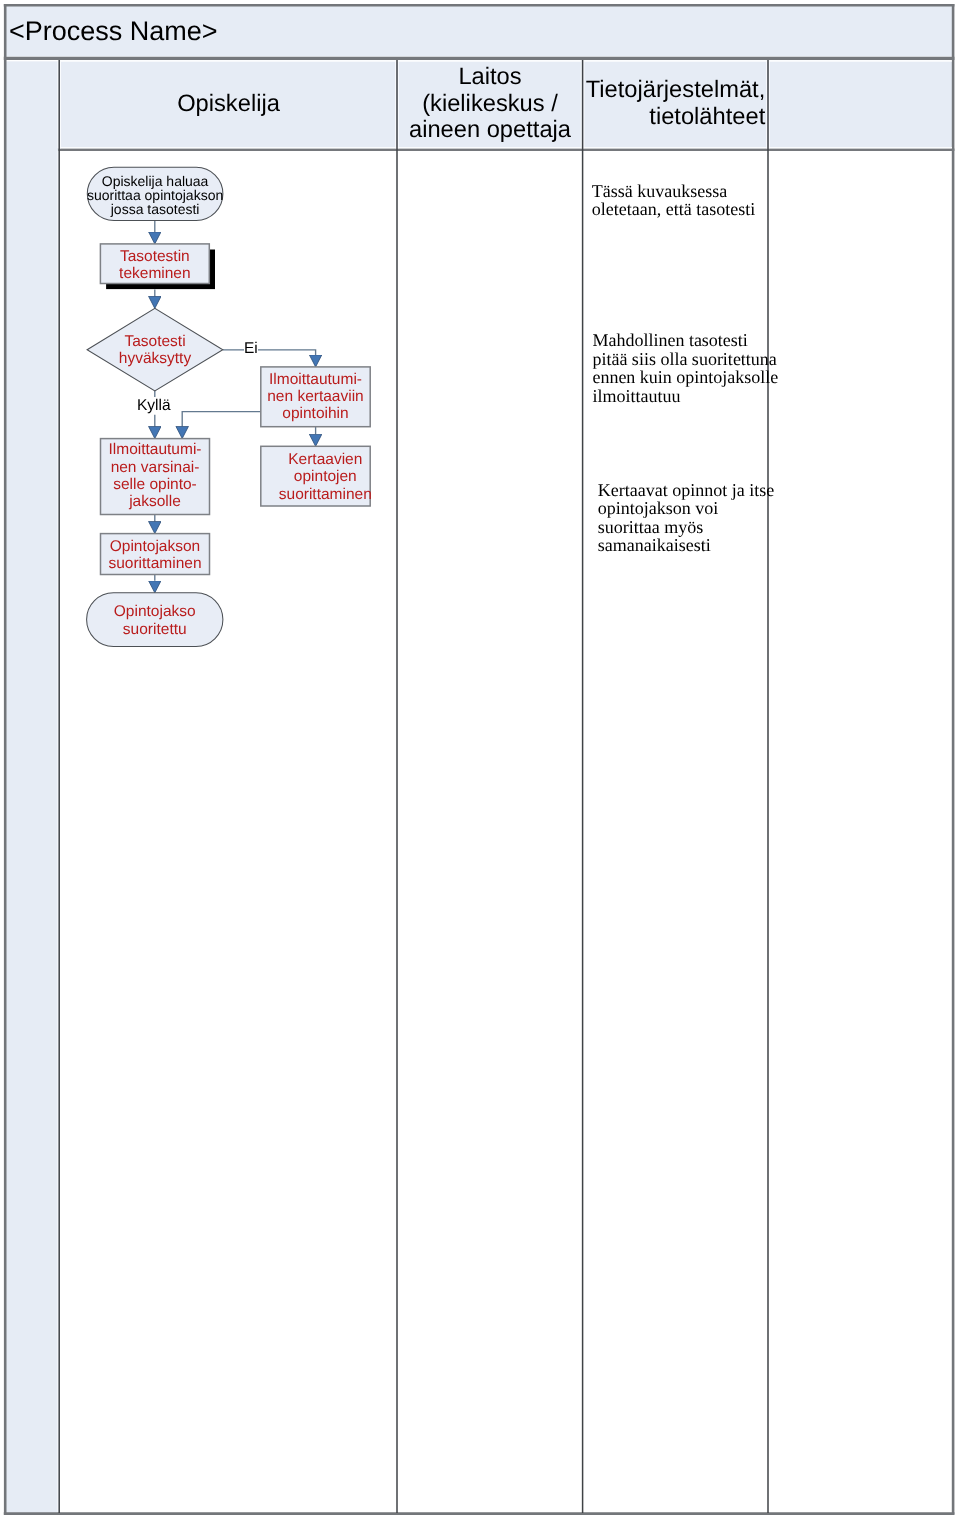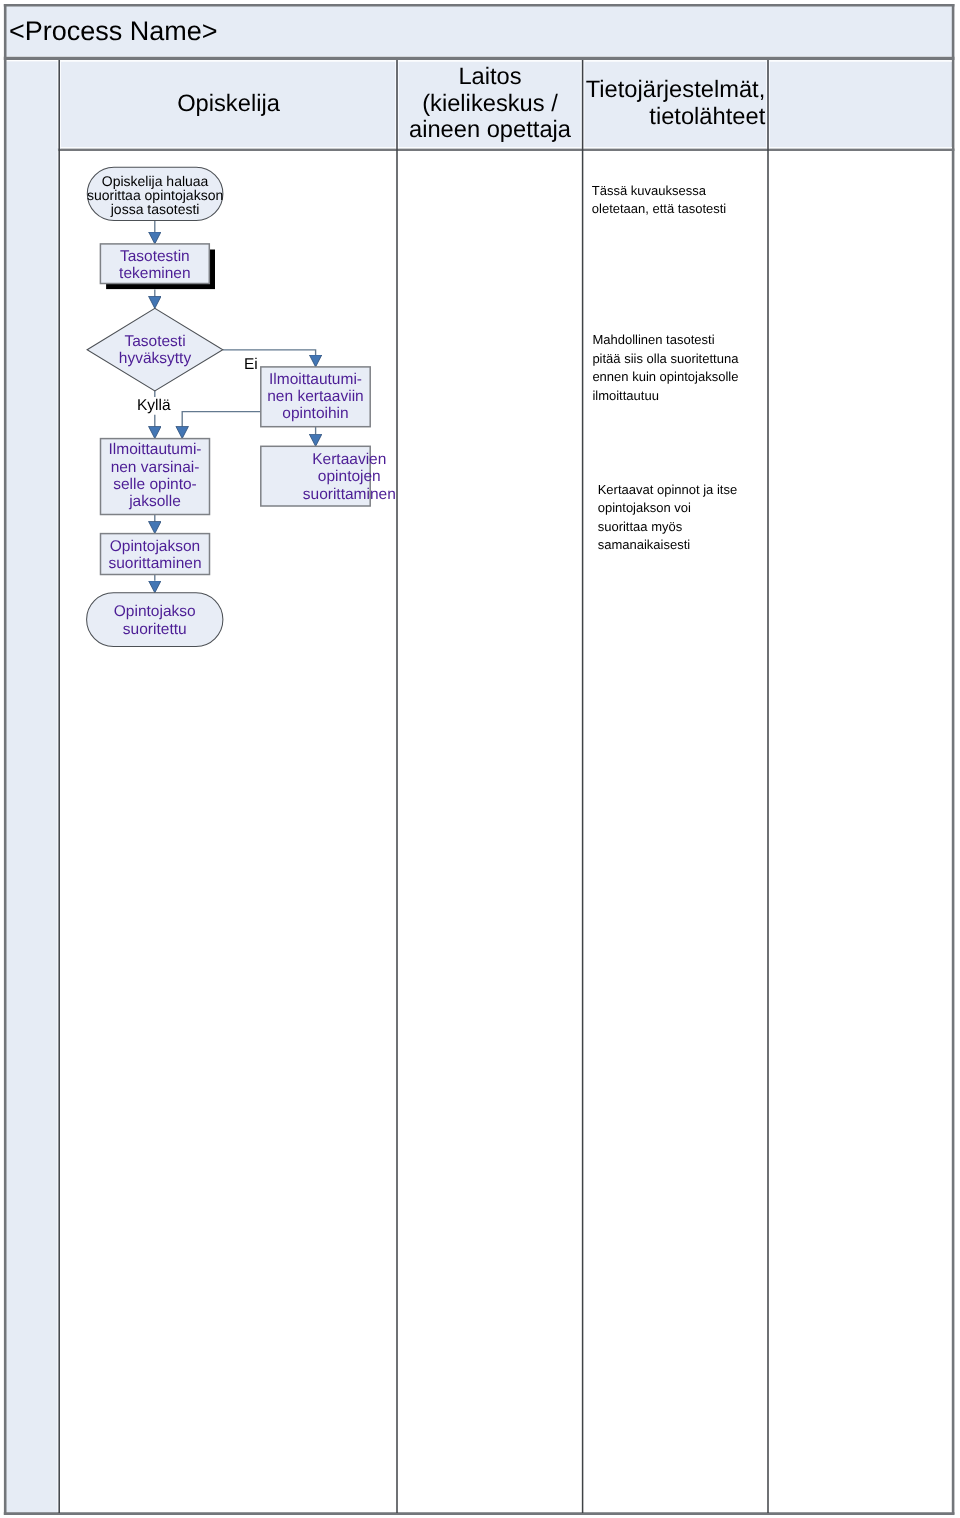--- a/index.html
+++ b/index.html
@@ -2,23 +2,23 @@
 <html><head>
 <meta charset="utf-8">
 <style>
   html,body{margin:0;padding:0;background:#ffffff;}
   body{width:960px;height:1518px;font-family:"Liberation Sans",sans-serif;
        -webkit-font-smoothing:antialiased;text-rendering:geometricPrecision;}
   #page{position:relative;width:960px;height:1518px;overflow:hidden;background:#fff;}
   #frame{position:absolute;left:0;top:0;}
   .hdr{position:absolute;font-size:23.7px;line-height:26.6px;color:#000;text-align:center;
        display:flex;align-items:center;justify-content:center;white-space:pre;}
-  .cmt{position:absolute;font-size:13px;line-height:18.55px;color:#000;white-space:pre;}
+  .cmt{position:absolute;font-size:18px;line-height:18.55px;color:#000;white-space:pre;font-family:Liberation Serif, serif;}
   .ttl{position:absolute;font-size:27px;line-height:27px;color:#000;white-space:pre;}
-  .ntxt{position:absolute;font-size:15.5px;line-height:17.4px;color:#4c1d95;text-align:center;
+  .ntxt{position:absolute;font-size:15.5px;line-height:17.4px;color:#b91c1c;text-align:center;
         display:flex;align-items:center;justify-content:center;white-space:pre;}
   .stxt{position:absolute;font-size:14px;line-height:14.25px;color:#000;text-align:center;
         display:flex;align-items:center;justify-content:center;white-space:pre;}
   .elbl{position:absolute;font-size:15.5px;line-height:15.5px;color:#000;white-space:pre;
         background:#fff;}
 </style>
 </head>
 <body>
 
 <div id="page">
@@ -121,25 +121,25 @@
 nen varsinai-
 selle opinto-
 jaksolle</div>
   <div class="ntxt" style="left:100.5px;top:534.9px;width:109px;height:40.9px;border-radius:19px;">Opintojakson
 suorittaminen</div>
   <div class="ntxt" style="left:86.6px;top:594px;width:136.3px;height:53.7px;">Opintojakso
 suoritettu</div>
   <div class="ntxt" style="left:260.8px;top:366.9px;width:109.4px;height:59.8px;">Ilmoittautumi-
 nen kertaaviin
 opintoihin</div>
-  <div class="ntxt" style="left:260.8px;top:447.3px;width:129px;height:59.7px;padding-left:24px;">Kertaavien
+  <div class="ntxt" style="left:260.8px;top:447.3px;width:129px;height:59.7px;">Kertaavien
 opintojen
 suorittaminen</div>
 
-  <div class="elbl" style="left:243.9px;top:357px;">Ei</div>
+  <div class="elbl" style="left:243.9px;top:341px;">Ei</div>
   <div class="elbl" style="left:137px;top:398px;">Kyllä</div>
 
   <div class="cmt" style="left:591.8px;top:181.5px;">Tässä kuvauksessa
 oletetaan, että tasotesti</div>
   <div class="cmt" style="left:597.7px;top:480.7px;">Kertaavat opinnot ja itse
 opintojakson voi
 suorittaa myös
 samanaikaisesti</div>
   <div class="cmt" style="left:592.4px;top:331px;">Mahdollinen tasotesti
 pitää siis olla suoritettuna

